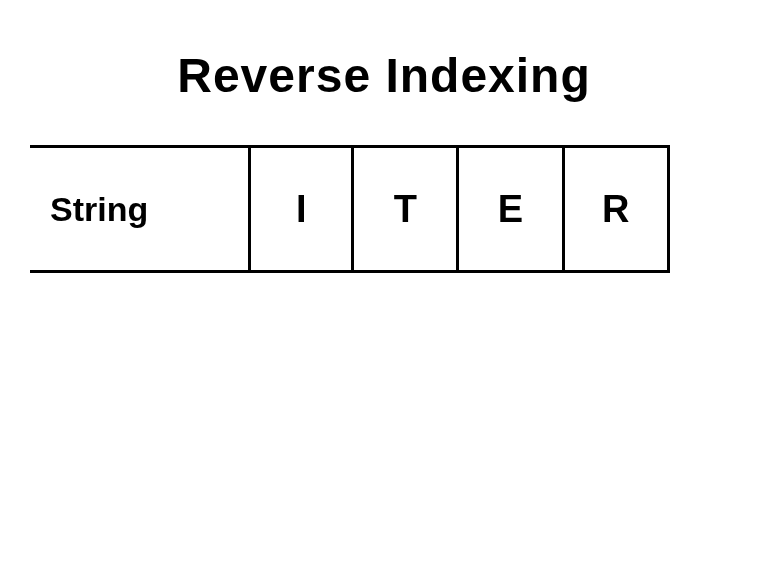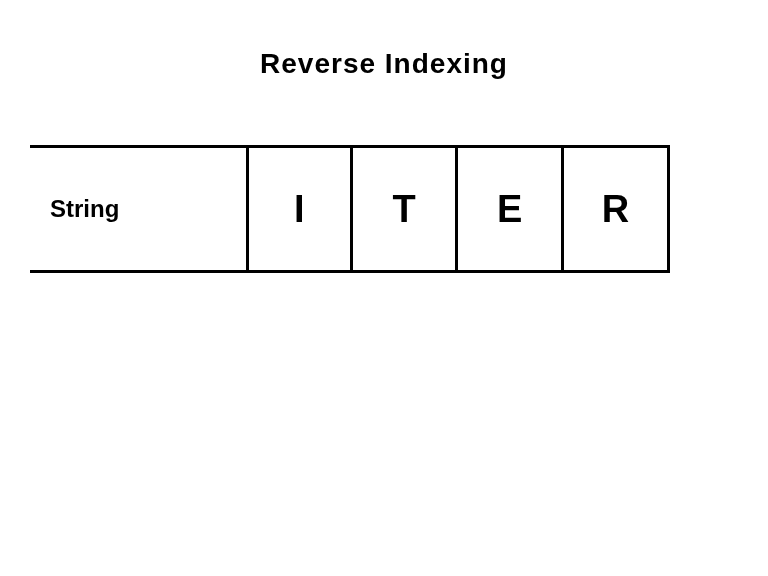--- a/index.html
+++ b/index.html
@@ -16,21 +16,21 @@
     height: 576px;
     position: relative;
     box-sizing: border-box;
   }
   .title {
     position: absolute;
     top: 48px;
     left: 0;
     width: 768px;
     text-align: center;
-    font-size: 28px;
+    font-size: 48px;
     font-weight: 900;
     letter-spacing: 1px;
   }
   .table-wrap {
     position: absolute;
     top: 145px;
     left: 30px;
     width: 640px;
   }
   table {
@@ -40,21 +40,21 @@
   td {
     height: 120px;
     text-align: center;
     vertical-align: middle;
     font-weight: 900;
     font-size: 38px;
     border-top: 3px solid #000;
     border-bottom: 3px solid #000;
   }
   
-  td.label   { width: 210px; text-align: left; padding-left: 20px; font-size: 24px; }
+  td.label   { width: 210px; text-align: left; padding-left: 20px; font-size: 34px; }
   
   td.c { width: 110px; border-left: 3px solid #000; }
   td.c:last-child { border-right: 3px solid #000; }
   
   tr.row-index td { height: 130px; }
 </style>
 </head>
 <body>
 
 <div class="page">

